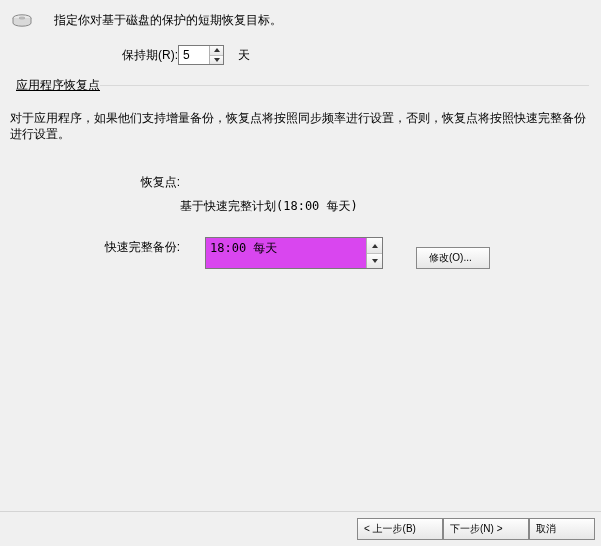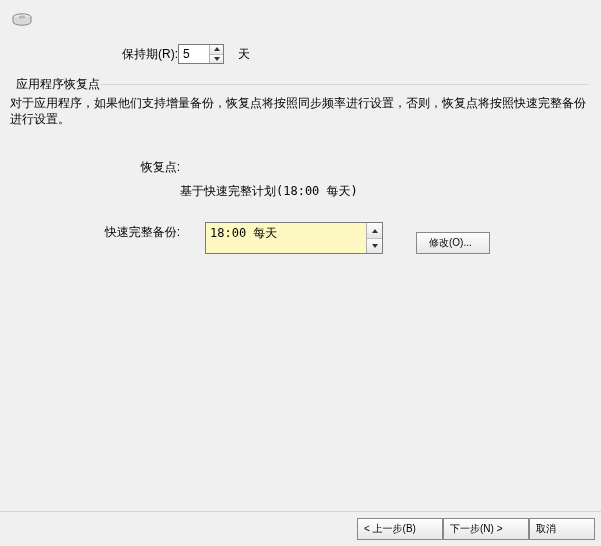--- a/index.html
+++ b/index.html
@@ -78,21 +78,22 @@
     }
     .unit { margin-left: 14px; }
 
     .fieldset {
       margin-top: 4px;
       position: relative;
       padding-left: 2px;
     }
     .fieldset-legend {
       margin-left: 6px;
-      margin-bottom: 2px;
+      margin-bottom: 16px;
+      text-decoration: underline;
     }
     .fieldset-line {
       border-top: 1px solid #d9d9d9;
       position: absolute;
       top: 8px;
       left: 92px;
       right: 4px;
     }
     .description {
       line-height: 1.35;
@@ -101,21 +102,21 @@
 
     .listbox-row {
       display:flex;
       align-items:flex-start;
       gap:25px;
     }
     .listbox {
       display:inline-flex;
       align-items:stretch;
       border:1px solid #7a7a7a;
-      background:#fef9c3;
+      background:#d946ef;
       height: 32px;
       width: 178px;
     }
     .listbox .lb-content {
       flex:1;
       padding: 2px 4px;
       font-family: SimSun, monospace;
       overflow:hidden;
     }
     .listbox .arrows {
@@ -166,20 +167,21 @@
 <div class="content">
 
   <div class="header-row">
     <span class="disk-icon">
       <svg width="20" height="16" viewBox="0 0 20 16">
         <ellipse cx="10" cy="5" rx="9" ry="3.2" fill="#e8e8e8" stroke="#888" stroke-width="1"></ellipse>
         <path d="M1 5 v5 a9 3.2 0 0 0 18 0 v-5" fill="#d9d9d9" stroke="#888" stroke-width="1"></path>
         <ellipse cx="10" cy="5" rx="3" ry="1" fill="#c8c8c8" stroke="#999" stroke-width="0.6"></ellipse>
       </svg>
     </span>
+    <span class="header-text">指定你对基于磁盘的保护的短期恢复目标。</span>
   </div>
 
   <div class="row">
     <span class="label-col">保持期(R):</span>
     <span class="spinner">
       <input type="text" value="5" style="">
       <span class="arrows">
         <span class="arrow-btn">
             <span class="tri-up"></span>
           </span>

